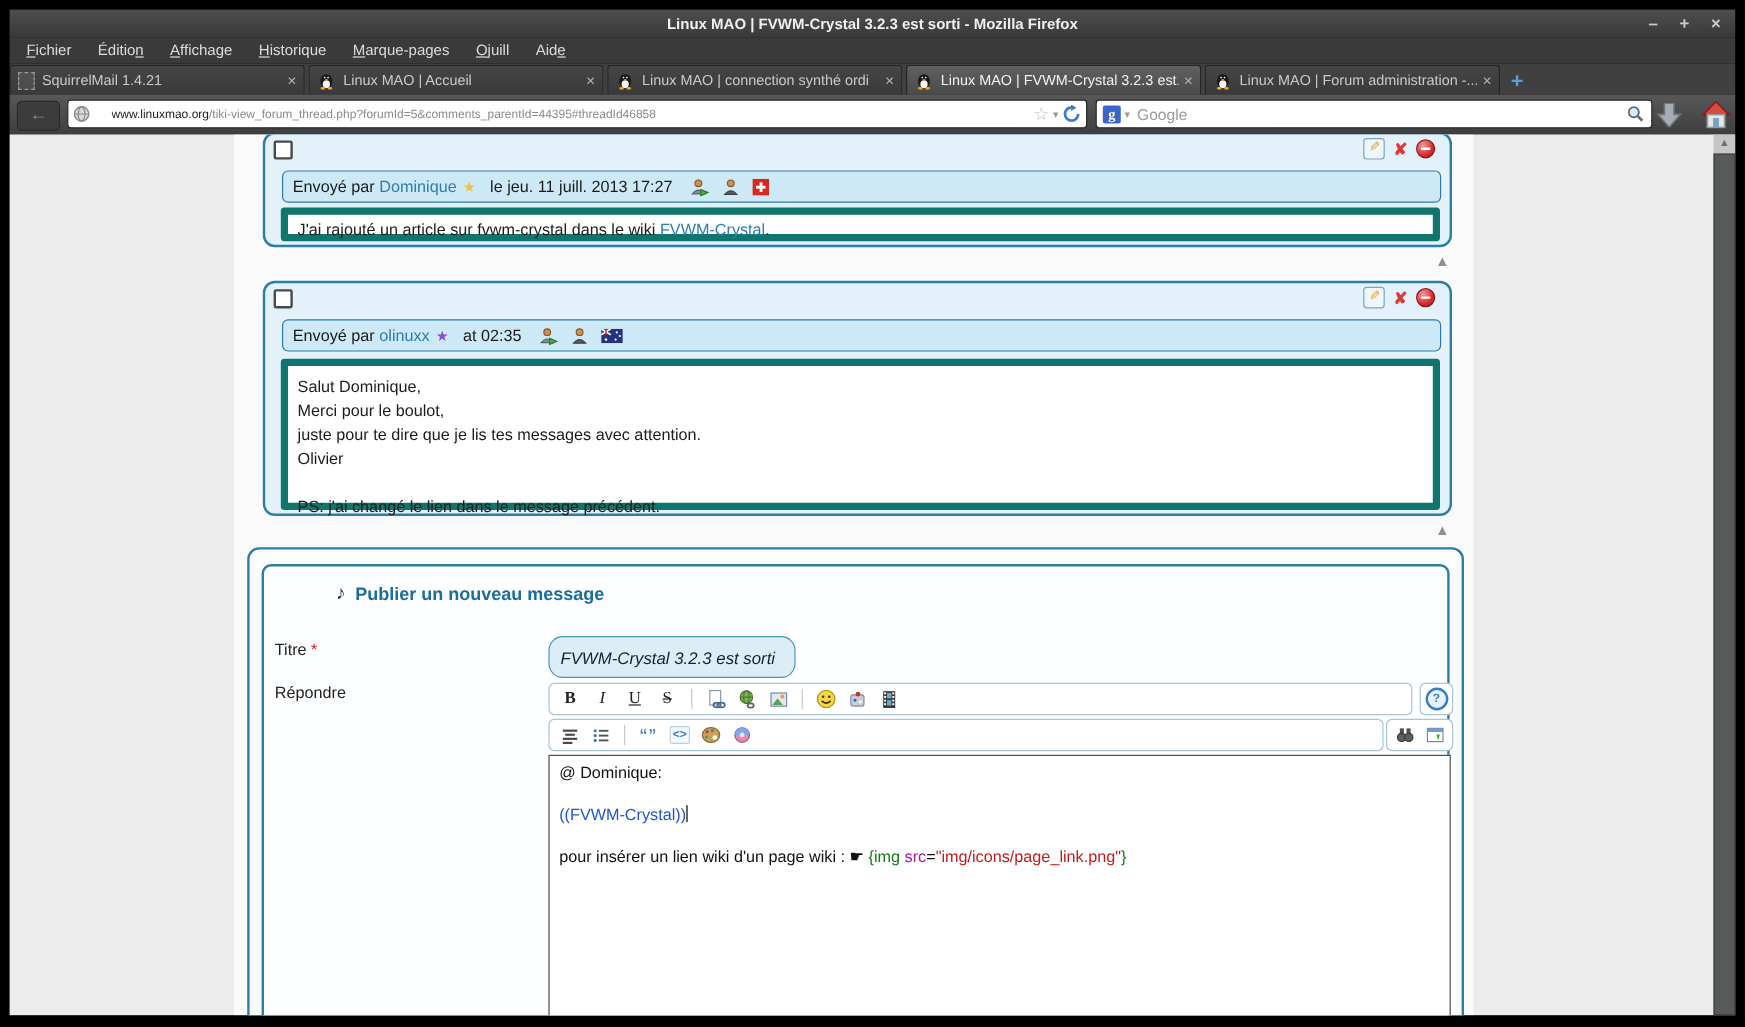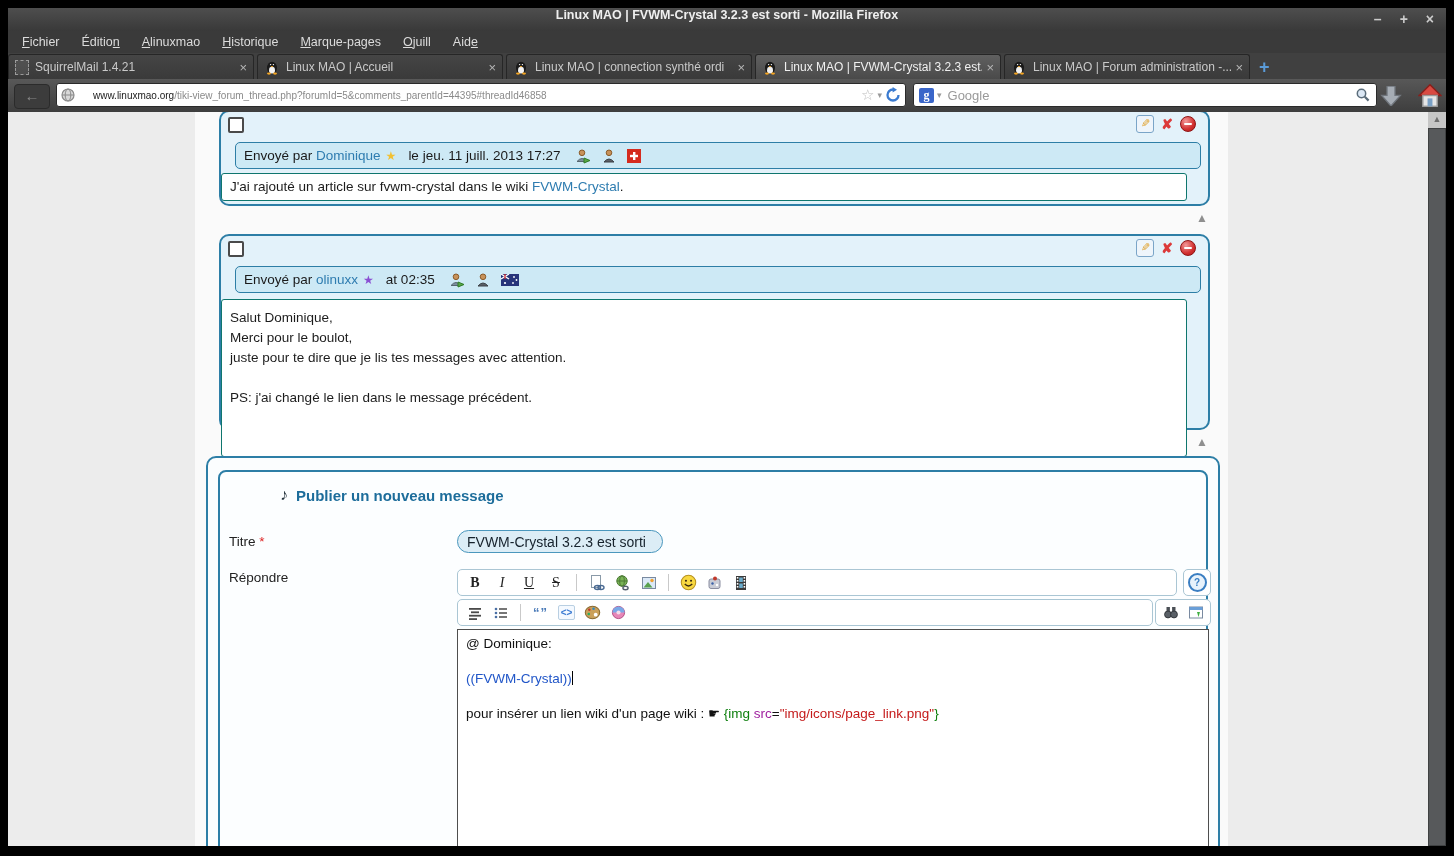--- a/index.html
+++ b/index.html
@@ -1,20 +1,20 @@
 <!DOCTYPE html>
 <html><head>
 <meta charset="utf-8">
 <style>
   html,body{margin:0;padding:0;background:#000;width:1454px;height:856px;overflow:hidden;
     font-family:"Liberation Sans",sans-serif;}
   .abs{position:absolute;}
   
   #titlebar{left:8px;top:8px;width:1438px;height:23px;
-    background:linear-gradient(#4e4e4e,#393939);display:flex;justify-content:center;}
+    background:linear-gradient(#4e4e4e,#393939);display:flex;align-items:center;justify-content:center;}
   #window-title{color:#efefef;font-size:12.5px;font-weight:bold;}
   #winbtns{position:absolute;right:12px;top:0;height:23px;display:flex;gap:18px;align-items:center;}
   #winbtns span{color:#cccccc;font-size:14px;font-weight:bold;line-height:23px;cursor:default;}
   #menubar{left:8px;top:31px;width:1438px;height:22px;background:#3a3a3a;display:flex;align-items:center;}
   .menu-item{color:#dcdcdc;font-size:12.5px;margin-left:22px;}
   .menu-item:first-child{margin-left:14px;}
   .menu-item u{text-decoration:underline;}
   
   #tabbar{left:8px;top:53px;width:1438px;height:26px;background:#404040;display:flex;align-items:flex-end;}
   .tab{width:246px;height:25px;margin-right:3px;background:linear-gradient(#454545,#3a3a3a);
@@ -52,42 +52,42 @@
   .edit-box{width:16px;height:16px;border:1px solid #7aa5c8;background:#eef5fb;border-radius:3px;
     text-align:center;line-height:15px;font-size:11px;color:#e0a22e;transform:none;}
   .edit-box span{display:inline-block;transform:scaleX(-1);}
   .x-icon{color:#dc3a3a;font-size:14px;font-weight:bold;line-height:16px;}
   .minus-icon{width:14px;height:14px;border-radius:50%;border:1px solid #8f1414;
     background:radial-gradient(circle at 35% 30%,#f29a9a,#d23030 60%,#b01818);position:relative;}
   .minus-icon::after{content:"";position:absolute;left:3px;top:5.5px;width:8px;height:2.5px;background:#fff;border-radius:1px;}
   .post-header{position:absolute;left:14px;width:966px;height:27px;background:#cde9f5;
     border:1px solid #2d7ea6;border-radius:5px;box-sizing:border-box;display:flex;align-items:center;padding:0 8px;
     font-size:13.5px;color:#1a1a1a;}
-  .post-body{position:absolute;left:0;width:966px;background:#fff;border:1px solid #0f766e;
+  .post-body{position:absolute;left:13px;width:966px;background:#fff;border:6px solid #0f766e;
     border-radius:3px;box-sizing:border-box;font-size:13.5px;color:#1c1c1c;padding:5px 8px;}
   a.link{color:#2e7cb0;text-decoration:none;}
   .star{font-size:12px;margin:0 6px 0 5px;}
   .star-gold{color:#f2c032;}
   .star-purple{color:#8a4fd3;}
   .hdr-icons{display:flex;gap:10px;margin-left:14px;align-items:center;}
   .collapse{position:absolute;color:#8f8f8f;font-size:12px;}
   .bline{height:20px;line-height:20px;}
   
   #form-outer{position:absolute;left:198px;top:344px;width:1014px;height:540px;
     border:2px solid #2d7ea6;border-radius:10px;background:#fbfdfe;box-sizing:border-box;}
   #form-inner{position:absolute;left:10px;top:12px;width:990px;height:520px;
     border:2px solid #2d7ea6;border-radius:8px;background:#fcfeff;box-sizing:border-box;}
   #form-heading{position:absolute;left:60px;top:14px;display:flex;align-items:center;}
   #note-glyph{color:#24323c;font-size:16px;margin-right:8px;}
   #form-heading b{color:#1d6d9b;font-size:15px;}
   .flabel{position:absolute;left:9px;font-size:13.5px;color:#222;}
   .req{color:#dd2222;}
-  #title-input{position:absolute;left:237px;top:58px;width:206px;height:23px;border:1px solid #4a97bd;
+  #title-input{position:absolute;left:237px;top:58px;width:206px;height:35px;border:1px solid #4a97bd;
     border-radius:12px;background:#dcedf6;font-size:14px;color:#16222c;padding:0 9px;box-sizing:border-box;
-    font-family:"Liberation Sans",sans-serif;}
+    font-family:"Liberation Sans",sans-serif;font-style:italic;}
   .tbar{position:absolute;background:#fff;border:1px solid #aac6d4;border-radius:5px;box-sizing:border-box;
     display:flex;align-items:center;padding:0 8px;gap:9px;height:27px;}
   .tbtn{font-family:"Liberation Serif",serif;font-size:14px;color:#222;width:18px;text-align:center;}
   .sep{width:1px;height:17px;background:#c9c9c9;margin:0 2px;}
   .ticon{width:17px;height:17px;display:flex;align-items:center;justify-content:center;flex:none;}
   .help-circle{width:15px;height:15px;border:2px solid #3a7ec2;border-radius:50%;background:#e8f2fb;
     color:#3a7ec2;font-size:10px;font-weight:bold;text-align:center;line-height:15px;}
   .code-glyph{color:#3a7ad2;font-size:10px;font-weight:bold;border:1px solid #b9cfe2;border-radius:2px;
     padding:1px 2px;background:#f4f9ff;}
   .quote-glyph{color:#4a7ab8;font-size:13px;font-weight:bold;letter-spacing:1px;}
@@ -112,21 +112,21 @@
   <span id="winbtns">
     <span>–</span>
     <span>+</span>
     <span>×</span>
   </span>
 </div>
 
 <div id="menubar" class="abs">
   <span class="menu-item"><span></span><u>F</u><span>ichier</span></span>
   <span class="menu-item"><span>Éditio</span><u>n</u><span></span></span>
-  <span class="menu-item"><span></span><u>A</u><span>linuxmao</span></span>
+  <span class="menu-item"><span></span><u>A</u><span>ffichage</span></span>
   <span class="menu-item"><span></span><u>H</u><span>istorique</span></span>
   <span class="menu-item"><span></span><u>M</u><span>arque-pages</span></span>
   <span class="menu-item"><span></span><u>O</u><span>juill</span></span>
   <span class="menu-item"><span>Aid</span><u>e</u><span></span></span>
 </div>
 
 <div id="tabbar" class="abs">
   <div class="tab">
     <span class="blank-fav"></span>
     <span class="tab-title">SquirrelMail 1.4.21</span>
@@ -287,24 +287,25 @@
             <line x1="0" y1="0" x2="8" y2="5" stroke="#fff" stroke-width="1.4"></line>
             <line x1="8" y1="0" x2="0" y2="5" stroke="#fff" stroke-width="1.4"></line>
             <line x1="4" y1="0" x2="4" y2="5" stroke="#e03030" stroke-width="1.2"></line>
             <circle cx="13" cy="3" r="0.9" fill="#fff"></circle>
             <circle cx="15.5" cy="6" r="0.9" fill="#fff"></circle>
             <circle cx="12" cy="9" r="0.9" fill="#fff"></circle>
             <circle cx="4" cy="9" r="1.1" fill="#fff"></circle>
           </svg>
       </span>
     </div>
-    <div class="post-body" style="top:63px;height:158px;padding-top:8px;">
+    <div class="post-body" style="top:63px;height:126px;padding-top:8px;">
       <div class="bline">Salut Dominique,</div>
       <div class="bline">Merci pour le boulot,</div>
       <div class="bline">juste pour te dire que je lis tes messages avec attention.</div>
+      <div class="bline">Olivier</div>
       <div class="bline"></div>
       <div class="bline">PS: j'ai changé le lien dans le message précédent.</div>
     </div>
   </div>
   <span class="collapse" style="left:1188px;top:323px;">▲</span>
 
   <div id="form-outer">
     <div id="form-inner">
       <div id="form-heading">
         <span id="note-glyph">♪</span>

